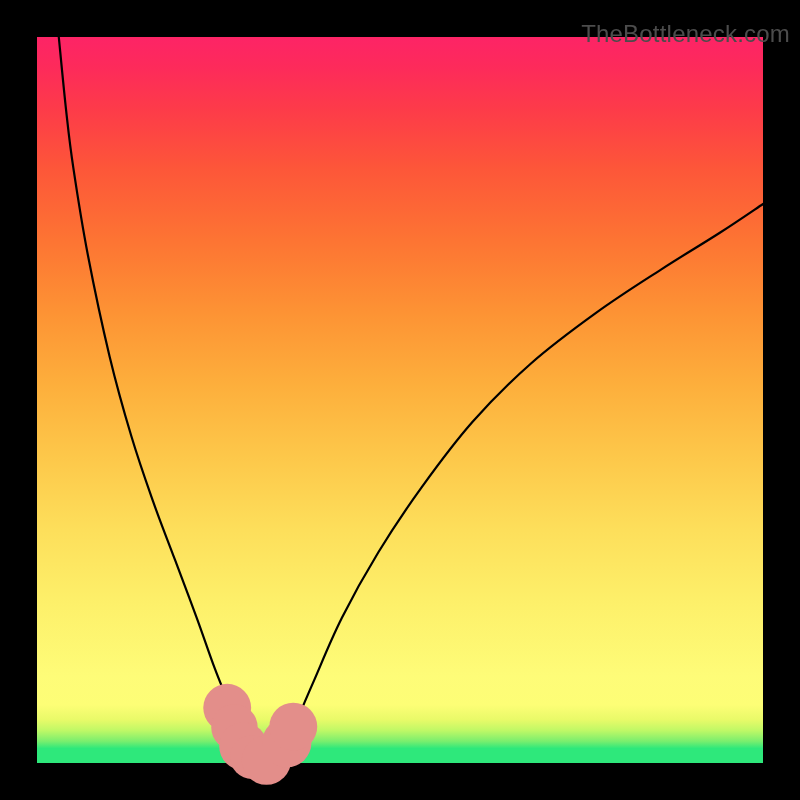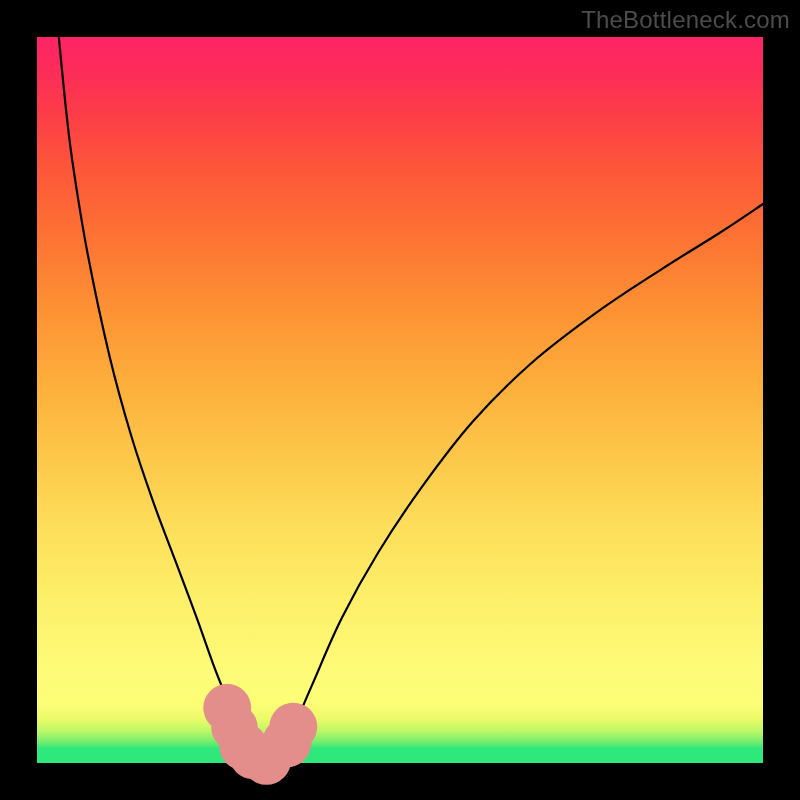--- a/index.html
+++ b/index.html
@@ -42,21 +42,21 @@
       #fd9334 62%,
       #fd7433 72%,
       #fd5639 82%,
       #fd3b49 90%,
       #fd2a5b 96%,
       #fd2466 100%
     );
   }
   .watermark {
     position: absolute;
-    top: 6px;
+    top: 20px;
     right: 10px;
     color: #4c4c4c;
     font-size: 24px;
     font-weight: 500;
     letter-spacing: 0.2px;
     user-select: none;
   }
   svg.curve {
     position: absolute;
     left: 0;

